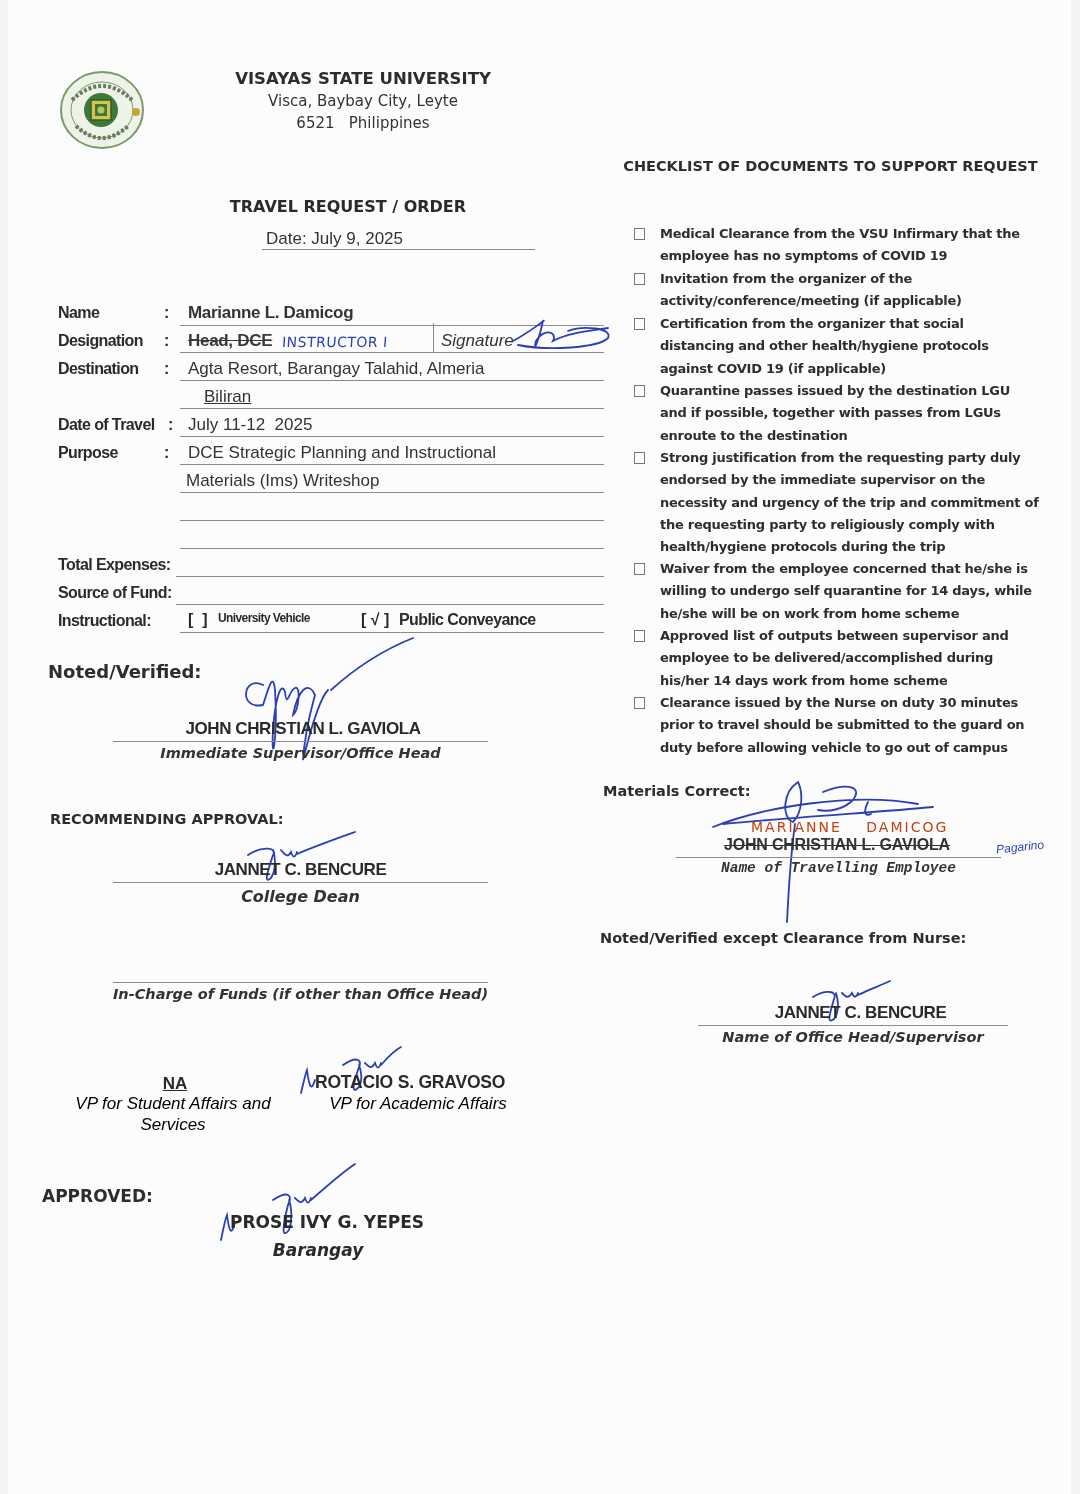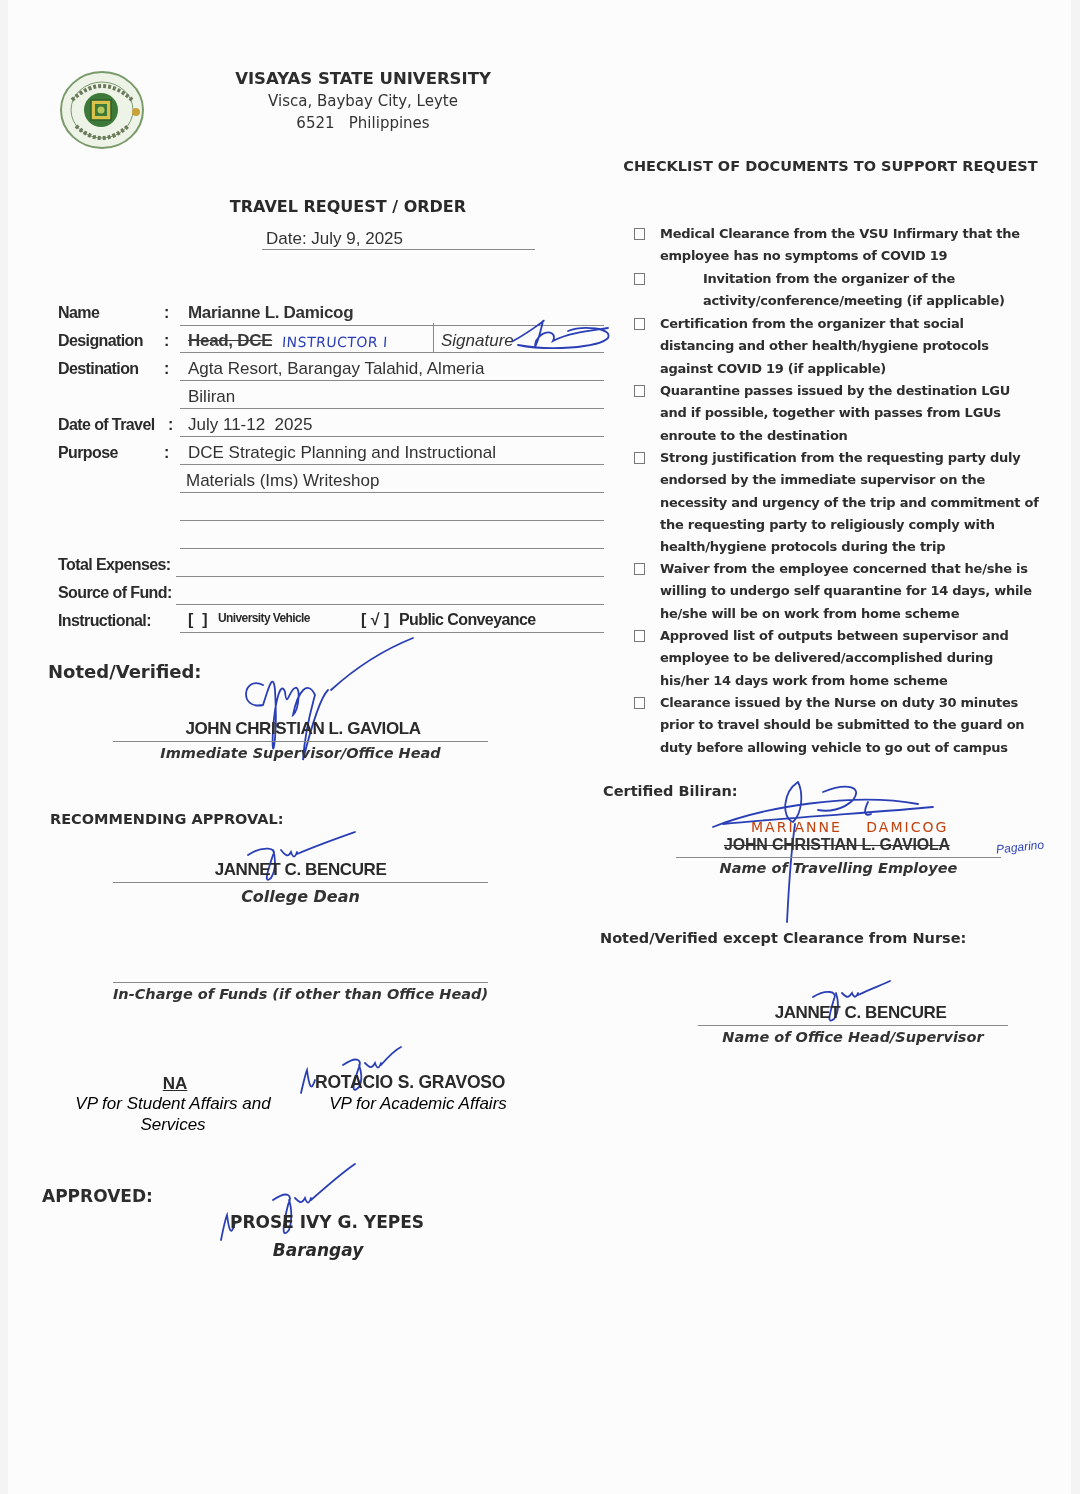--- a/index.html
+++ b/index.html
@@ -65,21 +65,21 @@
   <div class="abs" style="left:433px;top:331px;font-size:17px;font-style:italic;color:#333;">Signature</div>
   <div class="line" style="left:172px;top:352px;width:424px;"></div>
   <svg class="sig" style="left:480px;top:313px;" width="130" height="50">
     <path d="M25 28 C40 20 60 5 55 8 C50 30 45 40 48 28 C55 15 70 18 65 28 C80 20 100 18 120 15 M30 32 C60 38 110 35 120 25 C125 15 95 12 80 18"></path>
   </svg>
 
   <div class="label" style="left:50px;top:360px;">Destination</div>
   <div class="colon" style="left:156px;top:360px;">:</div>
   <div class="val" style="left:180px;top:359px;">Agta Resort, Barangay Talahid, Almeria</div>
   <div class="line" style="left:172px;top:380px;width:424px;"></div>
-  <div class="val" style="left:180px;top:387px;">Biliran</div>
+  <div class="val" style="left:196px;top:387px;text-decoration:underline;">Biliran</div>
   <div class="line" style="left:172px;top:408px;width:424px;"></div>
 
   <div class="label" style="left:50px;top:416px;">Date of Travel</div>
   <div class="colon" style="left:160px;top:416px;">:</div>
   <div class="val" style="left:180px;top:415px;white-space:pre;">July 11-12  2025</div>
   <div class="line" style="left:172px;top:436px;width:424px;"></div>
 
   <div class="label" style="left:50px;top:444px;">Purpose</div>
   <div class="colon" style="left:156px;top:444px;">:</div>
   <div class="val" style="left:180px;top:443px;">DCE Strategic Planning and Instructional</div>
@@ -141,21 +141,21 @@
   <div class="abs center cal bold" style="left:230px;top:1240px;width:160px;font-size:17px;font-style:italic;">Barangay</div>
 
   <div class="sec-h center" style="left:610px;top:158px;width:425px;font-size:14.5px;">CHECKLIST OF DOCUMENTS TO SUPPORT REQUEST</div>
 
   <div class="chk-item" style="top:223px;">
     <div class="chk-box"></div>
     <div class="chk-text">Medical Clearance from the VSU Infirmary that the employee has no symptoms of COVID 19</div>
   </div>
   <div class="chk-item" style="top:268px;">
     <div class="chk-box"></div>
-    <div class="chk-text" style="width:360px;margin-left:43px;">Invitation from the organizer of the activity/conference/meeting (if applicable)</div>
+    <div class="chk-text" style="width:360px;">Invitation from the organizer of the activity/conference/meeting (if applicable)</div>
   </div>
   <div class="chk-item" style="top:313px;">
     <div class="chk-box"></div>
     <div class="chk-text" style="width:370px;">Certification from the organizer that social distancing and other health/hygiene protocols against COVID 19 (if applicable)</div>
   </div>
   <div class="chk-item" style="top:380px;">
     <div class="chk-box"></div>
     <div class="chk-text" style="width:380px;">Quarantine passes issued by the destination LGU and if possible, together with passes from LGUs enroute to the destination</div>
   </div>
   <div class="chk-item" style="top:447px;">
@@ -168,29 +168,29 @@
   </div>
   <div class="chk-item" style="top:625px;">
     <div class="chk-box"></div>
     <div class="chk-text" style="width:380px;">Approved list of outputs between supervisor and employee to be delivered/accomplished during his/her 14 days work from home scheme</div>
   </div>
   <div class="chk-item" style="top:692px;">
     <div class="chk-box"></div>
     <div class="chk-text" style="width:392px;">Clearance issued by the Nurse on duty 30 minutes prior to travel should be submitted to the guard on duty before allowing vehicle to go out of campus</div>
   </div>
 
-  <div class="sec-h" style="left:595px;top:783px;font-size:14.5px;">Certified Biliran:</div>
+  <div class="sec-h" style="left:595px;top:783px;font-size:14.5px;">Materials Correct:</div>
   <svg class="sig" style="left:695px;top:772px;" width="240" height="160">
     <path d="M95 10 C80 20 78 45 90 50 C100 40 100 20 95 10 M10 55 C60 35 150 20 215 32 M20 52 C90 45 180 40 230 35 M120 20 C145 10 160 15 150 28 C140 38 125 40 115 38 M165 30 C160 40 162 45 168 42 M92 52 C88 80 86 110 84 150"></path>
   </svg>
   <div class="abs" style="left:743px;top:819px;font-size:14px;color:#c2410c;letter-spacing:2px;word-spacing:18px;font-family:'DejaVu Sans',sans-serif;">MARIANNE DAMICOG</div>
   <div class="abs bold" style="left:716px;top:836px;font-size:16px;text-decoration:line-through;letter-spacing:-0.2px;color:#333;">JOHN CHRISTIAN L. GAVIOLA</div>
   <div class="abs" style="left:988px;top:840px;font-size:12px;color:#2a3fb5;font-style:italic;transform:rotate(-6deg);">Pagarino</div>
   <div class="line" style="left:668px;top:857px;width:325px;"></div>
-  <div class="stitle" style="left:668px;top:860px;width:325px;">Name of Travelling Employee</div>
+  <div class="stitle" style="left:668px;top:860px;width:325px;font-family:Liberation Mono, monospace;">Name of Travelling Employee</div>
 
   <div class="sec-h" style="left:592px;top:930px;font-size:14.5px;">Noted/Verified except Clearance from Nurse:</div>
   <svg class="sig" style="left:800px;top:975px;" width="90" height="60">
     <path d="M5 22 C18 14 30 16 26 24 C22 38 18 50 26 44 C32 36 30 24 28 18 M34 18 C38 22 40 24 44 18 C46 23 48 23 50 18 M50 20 C62 14 74 10 82 6"></path>
   </svg>
   <div class="sname" style="left:690px;top:1003px;width:325px;">JANNET C. BENCURE</div>
   <div class="line" style="left:690px;top:1025px;width:310px;"></div>
   <div class="stitle" style="left:690px;top:1029px;width:310px;">Name of Office Head/Supervisor</div>
 
 </div>

